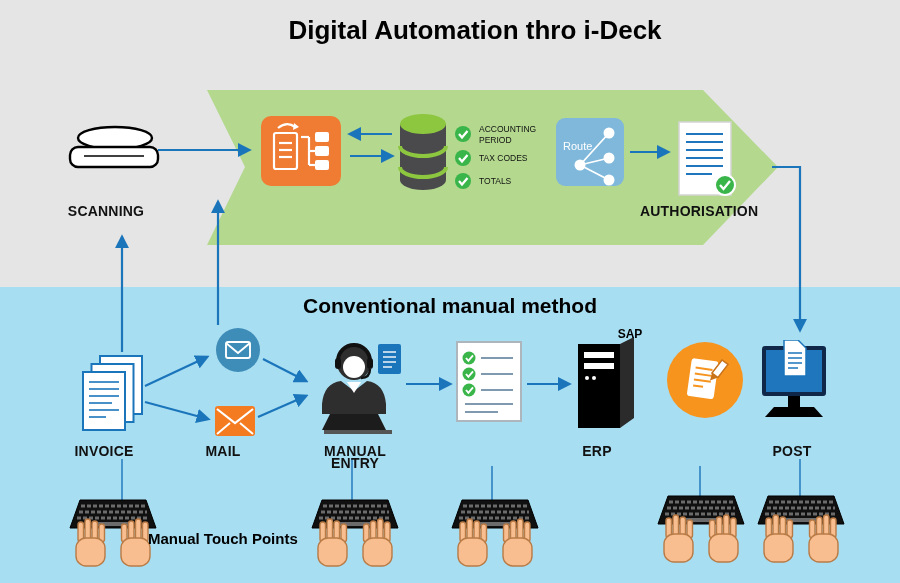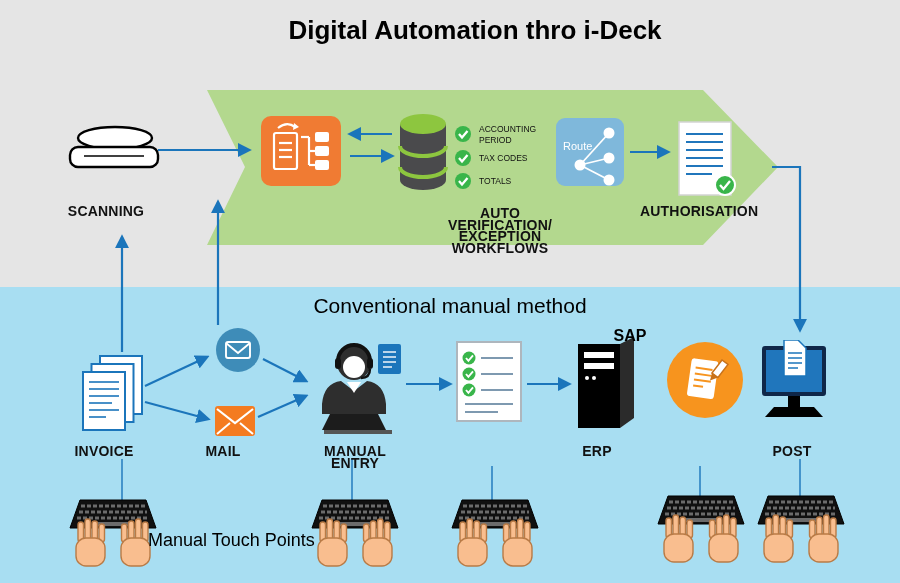--- a/index.html
+++ b/index.html
@@ -4,28 +4,28 @@
 <style>
   *{margin:0;padding:0;box-sizing:border-box}
   body{font-family:"Liberation Sans",sans-serif;background:#fff}
   #stage{position:relative;width:900px;height:583px;overflow:hidden;background:#e5e5e5}
   .band-bottom{position:absolute;left:0;top:287px;width:900px;height:296px;background:#A8DEF2}
   .layer{position:absolute;left:0;top:0;width:900px;height:583px;pointer-events:none}
   .z1{z-index:1}.z2{z-index:2}
   .title-top{position:absolute;top:15px;left:25px;width:900px;text-align:center;
              font-size:26px;font-weight:bold;color:#000;z-index:4}
   .title-bottom{position:absolute;top:294px;left:0;width:900px;text-align:center;
-             font-size:21px;font-weight:normal;color:#000;z-index:4}
+             font-size:21px;font-weight:bold;color:#000;z-index:4}
   .lbl{position:absolute;font-size:14px;font-weight:700;color:#111;text-align:center;
        white-space:pre-line;line-height:11.5px;letter-spacing:.2px;z-index:4}
   .chk-lbl{position:absolute;font-size:8.5px;font-weight:400;color:#111;text-align:left;
        white-space:pre-line;line-height:11px;z-index:4}
   .sap{position:absolute;left:600px;top:327px;width:60px;text-align:center;
-       font-size:16px;font-weight:bold;color:#000;z-index:4}
-  .touch{position:absolute;left:148px;top:530px;font-size:18px;font-weight:normal;color:#000;z-index:4}
+       font-size:12px;font-weight:bold;color:#000;z-index:4}
+  .touch{position:absolute;left:148px;top:530px;font-size:15px;font-weight:bold;color:#000;z-index:4}
   .icon{position:absolute;z-index:3}
 </style>
 </head>
 <body>
 
 <div id="stage">
 
   <div class="band-bottom"></div>
 
   <svg class="layer z1" viewBox="0 0 900 583">
@@ -113,22 +113,20 @@
       <circle cx="11" cy="38" r="8" fill="#39B54A"></circle>
       <path d="M7 38 l3 3.5 l5.5 -6.5" stroke="#fff" stroke-width="2.3" fill="none"></path>
       <circle cx="11" cy="61" r="8" fill="#39B54A"></circle>
       <path d="M7 61 l3 3.5 l5.5 -6.5" stroke="#fff" stroke-width="2.3" fill="none"></path>
     </g>
   </svg>
   <div class="chk-lbl" style="left:479px;top:124px">ACCOUNTING
 PERIOD</div>
   <div class="chk-lbl" style="left:479px;top:153px">TAX CODES</div>
   <div class="chk-lbl" style="left:479px;top:176px">TOTALS</div>
-  <div class="lbl" style="left:430px;top:208px;width:140px">AUTO VERIFICATION/
-EXCEPTION WORKFLOWS</div>
 
   <div class="icon" style="left:556px;top:118px">
     <svg width="68" height="68" viewBox="0 0 68 68">
       <rect width="68" height="68" rx="9" fill="#7FB8DB"></rect>
       <g stroke="#fff" stroke-width="1.8">
         <line x1="24" y1="47" x2="53" y2="15"></line>
         <line x1="24" y1="47" x2="53" y2="40"></line>
         <line x1="24" y1="47" x2="53" y2="62"></line>
       </g>
       <g fill="#fff">

